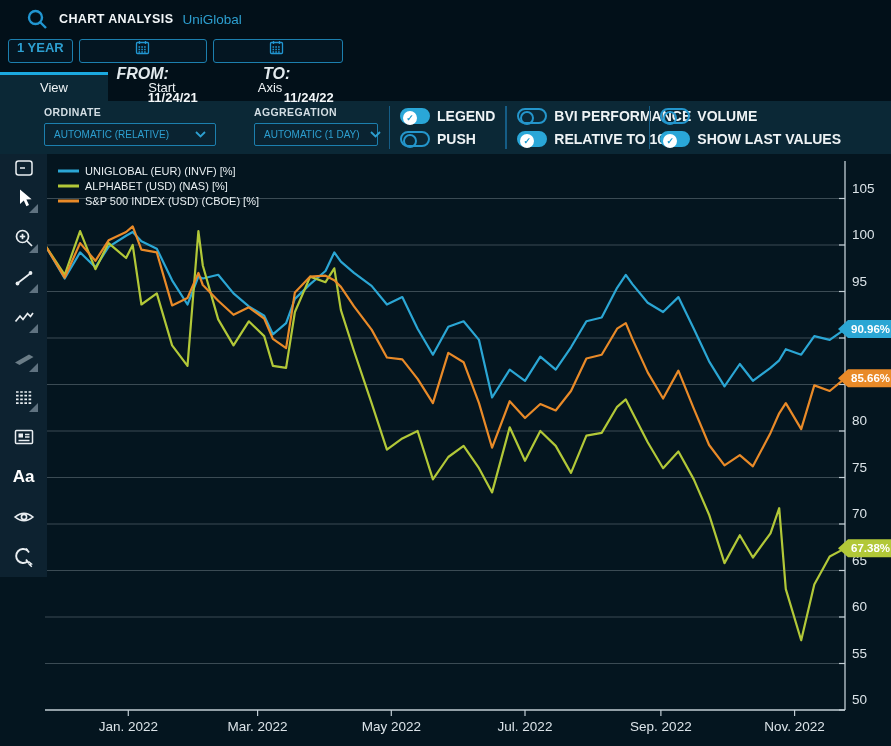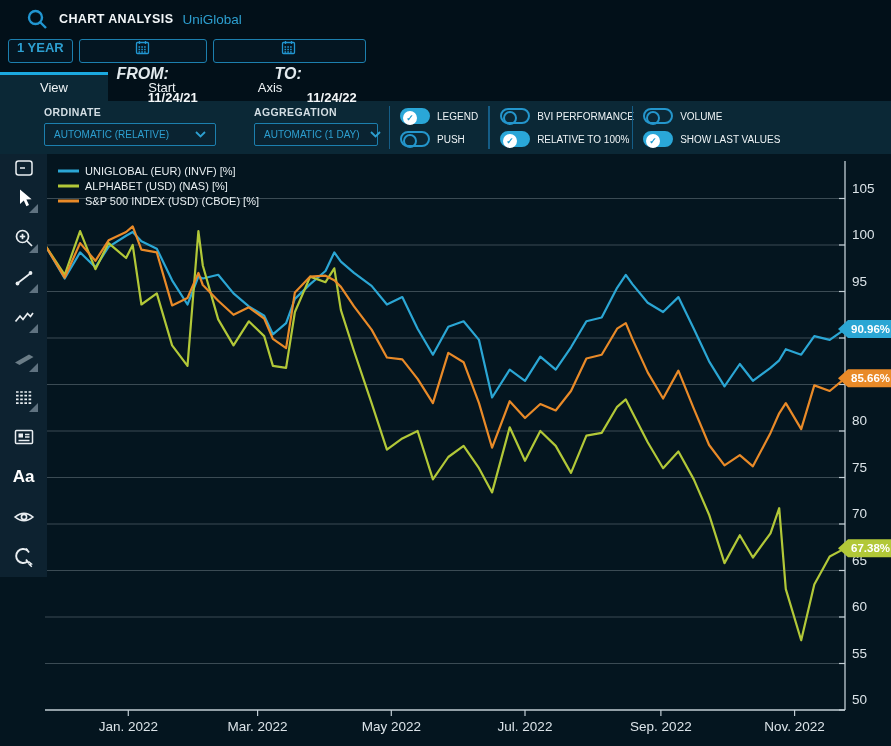--- a/index.html
+++ b/index.html
@@ -12,21 +12,21 @@
   .app-title{font-size:12.5px;font-weight:bold;letter-spacing:.4px;color:#f2f6f8;}
   .app-subtitle{font-size:13.5px;color:#2d9fd0;}
 
   
   .controls{display:flex;gap:6px;padding-left:8px;height:26px;align-items:center;}
   .ctl-box{display:flex;align-items:center;border:1px solid #1c7fae;border-radius:3px;
            height:24px;box-sizing:border-box;padding:0 8px;gap:7px;background:#041622;flex-direction:column;}
   .range-btn{color:#2d9fd0;font-weight:bold;font-size:13px;gap:12px;}
   .date-box{font-size:13px;}
   .date-box.from{width:128px;}
-  .date-box.to{width:153px;padding-left:6px;}
+  .date-box.to{width:130px;padding-left:6px;}
   .date-label{font-style:italic;font-weight:bold;font-size:16px;color:#e2eaee;text-align:center;}
   .date-value{font-weight:bold;margin-left:auto;color:#f2f6f8;}
   .chev{color:#2d9fd0;}
 
   
   .tabspacer{height:8px;}
   .tabs{display:flex;height:29px;align-items:flex-end;}
   .tab{width:108px;text-align:center;font-size:13px;height:26px;line-height:26px;color:#eef3f5;}
   .tab.active{height:29px;border-top:3px solid #1ba9e0;background:#0b2836;box-sizing:border-box;}
 
@@ -42,21 +42,21 @@
   .tb-divider{width:1px;background:#155d86;margin:5px 0;}
   .tgl-group{display:flex;flex-direction:column;justify-content:center;gap:5px;padding:0 10px;}
   .toggle-item{display:flex;align-items:center;gap:7px;height:18px;cursor:default;}
   .pill{width:30px;height:16px;border-radius:9px;border:2px solid #2496cc;box-sizing:border-box;position:relative;flex:none;}
   .knob{position:absolute;left:1px;top:1px;width:10px;height:10px;border:2px solid #2496cc;border-radius:50%;
         display:flex;align-items:center;justify-content:center;}
   .knob b{display:none;font-size:9px;color:#1798cc;line-height:1;}
   .toggle-item.on .pill{background:#2aa7d8;border-color:#2aa7d8;}
   .toggle-item.on .knob{background:#fff;border-color:#fff;}
   .toggle-item.on .knob b{display:block;}
-  .toggle-label{font-size:10px;font-weight:normal;color:#eef3f5;white-space:nowrap;}
+  .toggle-label{font-size:14px;font-weight:bold;color:#eef3f5;white-space:nowrap;}
   .g2{width:150px;box-sizing:border-box;}
   .g3{width:142px;box-sizing:border-box;}
   .g4{flex:1;}
 
   
   .main{position:relative;height:593px;background:#04151f;}
   #chart-svg{position:absolute;left:0;top:0;}
   .axis-lbl{fill:#dbe3e8;font-size:13.5px;font-family:"Liberation Sans",sans-serif;}
   .mid{text-anchor:middle;}
   .legend-lbl{fill:#e9eff2;font-size:11px;font-family:"Liberation Sans",sans-serif;}

